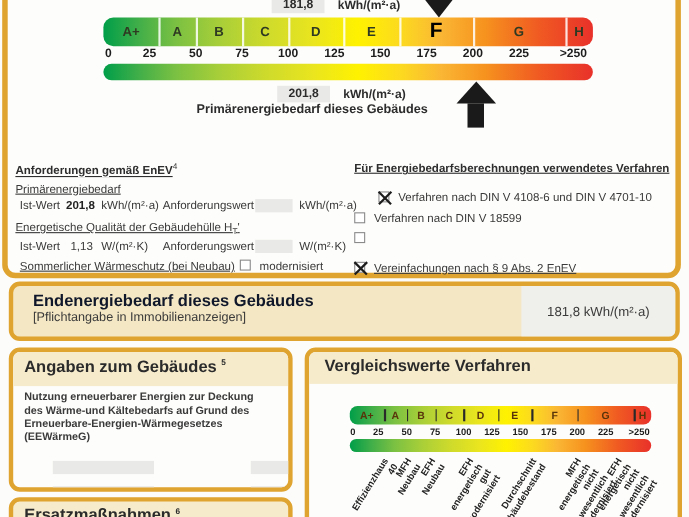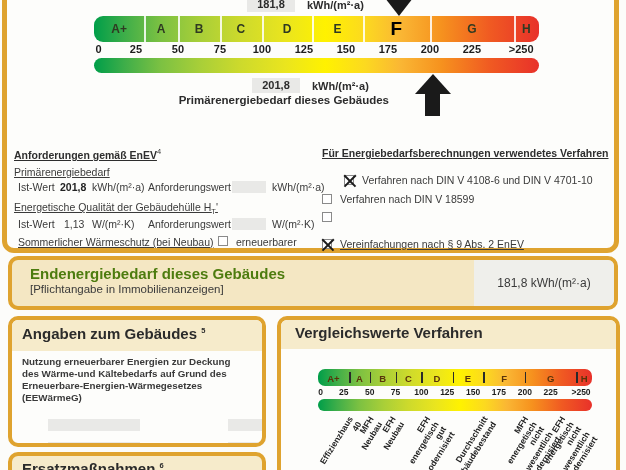--- a/index.html
+++ b/index.html
@@ -55,21 +55,21 @@
   .cb.checked::before,.cb.checked::after{content:"";position:absolute;left:-3px;top:4px;
     width:16px;height:1.6px;background:#1c1c1c;}
   .cb.checked::before{transform:rotate(45deg);}
   .cb.checked::after{transform:rotate(-45deg);}
   .method-item{position:absolute;white-space:nowrap;font-size:10.5px;color:#3a3a3a;}
   .method-item .cb{margin-right:8px;}
 
   
   .banner{position:absolute;left:8px;top:256px;width:602px;height:46px;border:4px solid #DFA32F;
     border-radius:10px;background:#F4E7C3;overflow:hidden;}
-  .banner-title{position:absolute;left:18px;top:5px;font-weight:bold;font-size:15px;color:#4d7c0f;}
+  .banner-title{position:absolute;left:18px;top:5px;font-weight:bold;font-size:15px;color:#0f172a;}
   .banner-sub{position:absolute;left:18px;top:23px;font-size:11.5px;color:#3a3a3a;}
   .banner-val{position:absolute;right:0;top:0;bottom:0;width:140px;background:#EFEFEB;
     display:flex;align-items:center;justify-content:center;font-size:12px;color:#3a3a3a;}
 
   
   .panel-bl{position:absolute;left:8px;top:316px;width:250px;height:123px;border:4px solid #DFA32F;
     border-radius:10px;background:#fdfdfb;overflow:hidden;}
   .panel-head{position:absolute;left:0;right:0;top:0;background:#F6EBCB;}
   .panel-bl .panel-head{height:31px;}
   .panel-title{position:absolute;left:10px;top:5px;font-weight:bold;font-size:15px;color:#2b2b2b;}
@@ -179,21 +179,21 @@
         <span style="left:4px;">Ist-Wert</span>
         <span style="left:50px;">1,13</span>
         <span style="left:78px;">W/(m²·K)</span>
         <span style="left:134px;">Anforderungswert</span>
         <span class="blank" style="left:218px;width:34px;"></span>
         <span style="left:258px;">W/(m²·K)</span>
       </div>
       <div class="req-row" style="top:255px;">
         <span style="left:4px;" class="u">Sommerlicher Wärmeschutz (bei Neubau)</span>
         <span class="cb" style="left:204px;"></span>
-        <span style="left:222px;">erneuerbarer</span>
+        <span style="left:222px;">modernisiert</span>
       </div>
     </div>
 
     <div class="col" style="left:315px;top:0;width:292px;">
       <div style="position:absolute;top:166px;" class="h-underline">Für Energiebedarfsberechnungen verwendetes Verfahren</div>
       <div id="method-items">
           <div class="method-item" style="top: 193px; padding-left: 22px;"><span class="cb checked"></span><span>Verfahren nach DIN V 4108-6 und DIN V 4701-10</span></div>
           <div class="method-item" style="top: 211.7px;"><span class="cb"></span><span>Verfahren nach DIN V 18599</span></div>
           <div class="method-item" style="top: 230.4px;"><span class="cb"></span></div>
           <div class="method-item" style="top: 257px; text-decoration: underline;"><span class="cb checked"></span><span>Vereinfachungen nach § 9 Abs. 2 EnEV</span></div>

